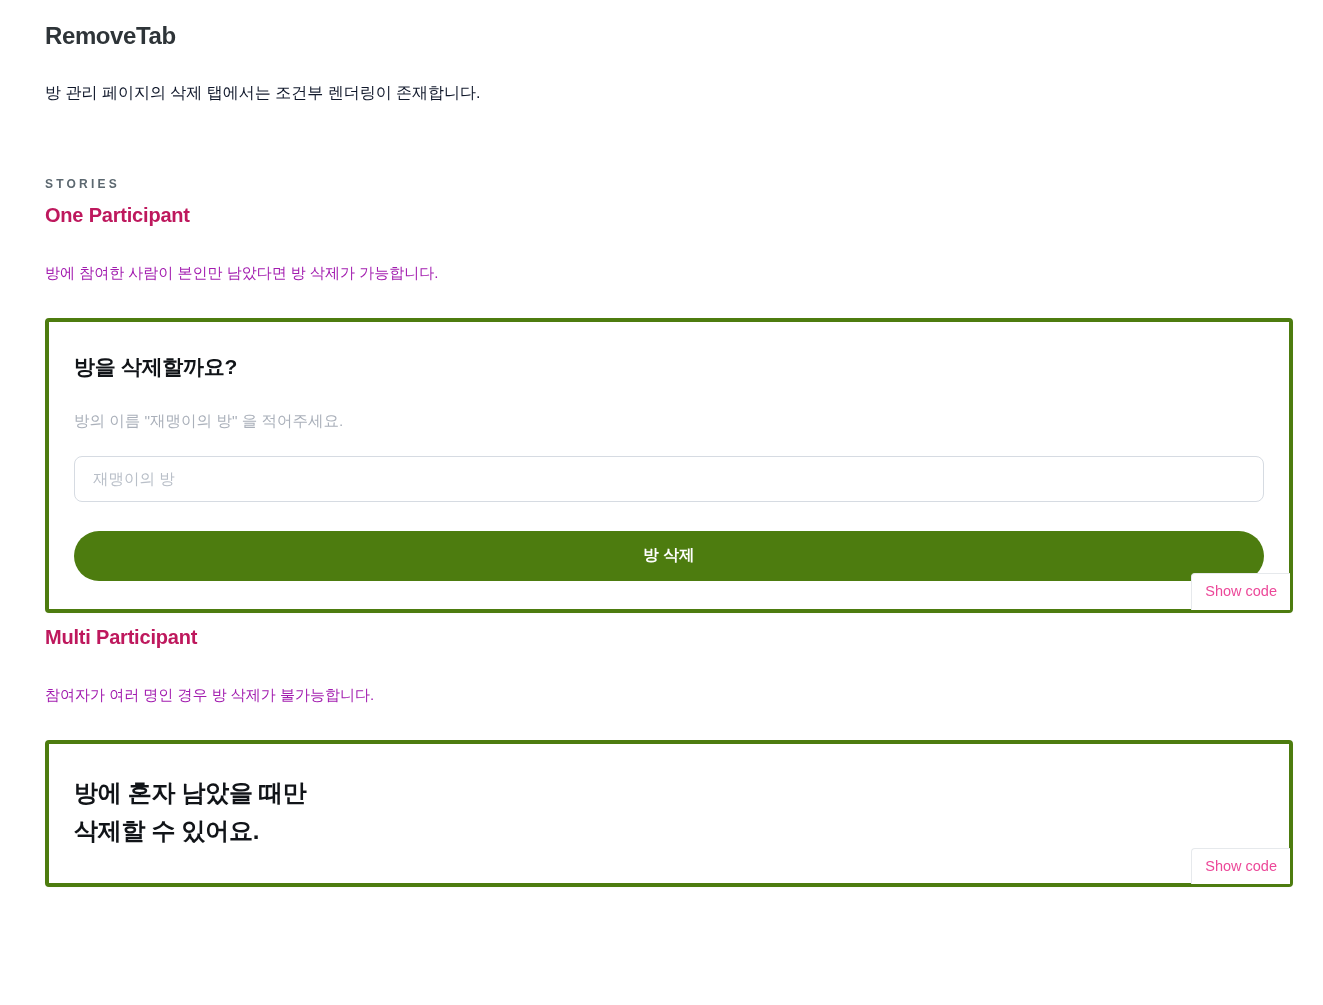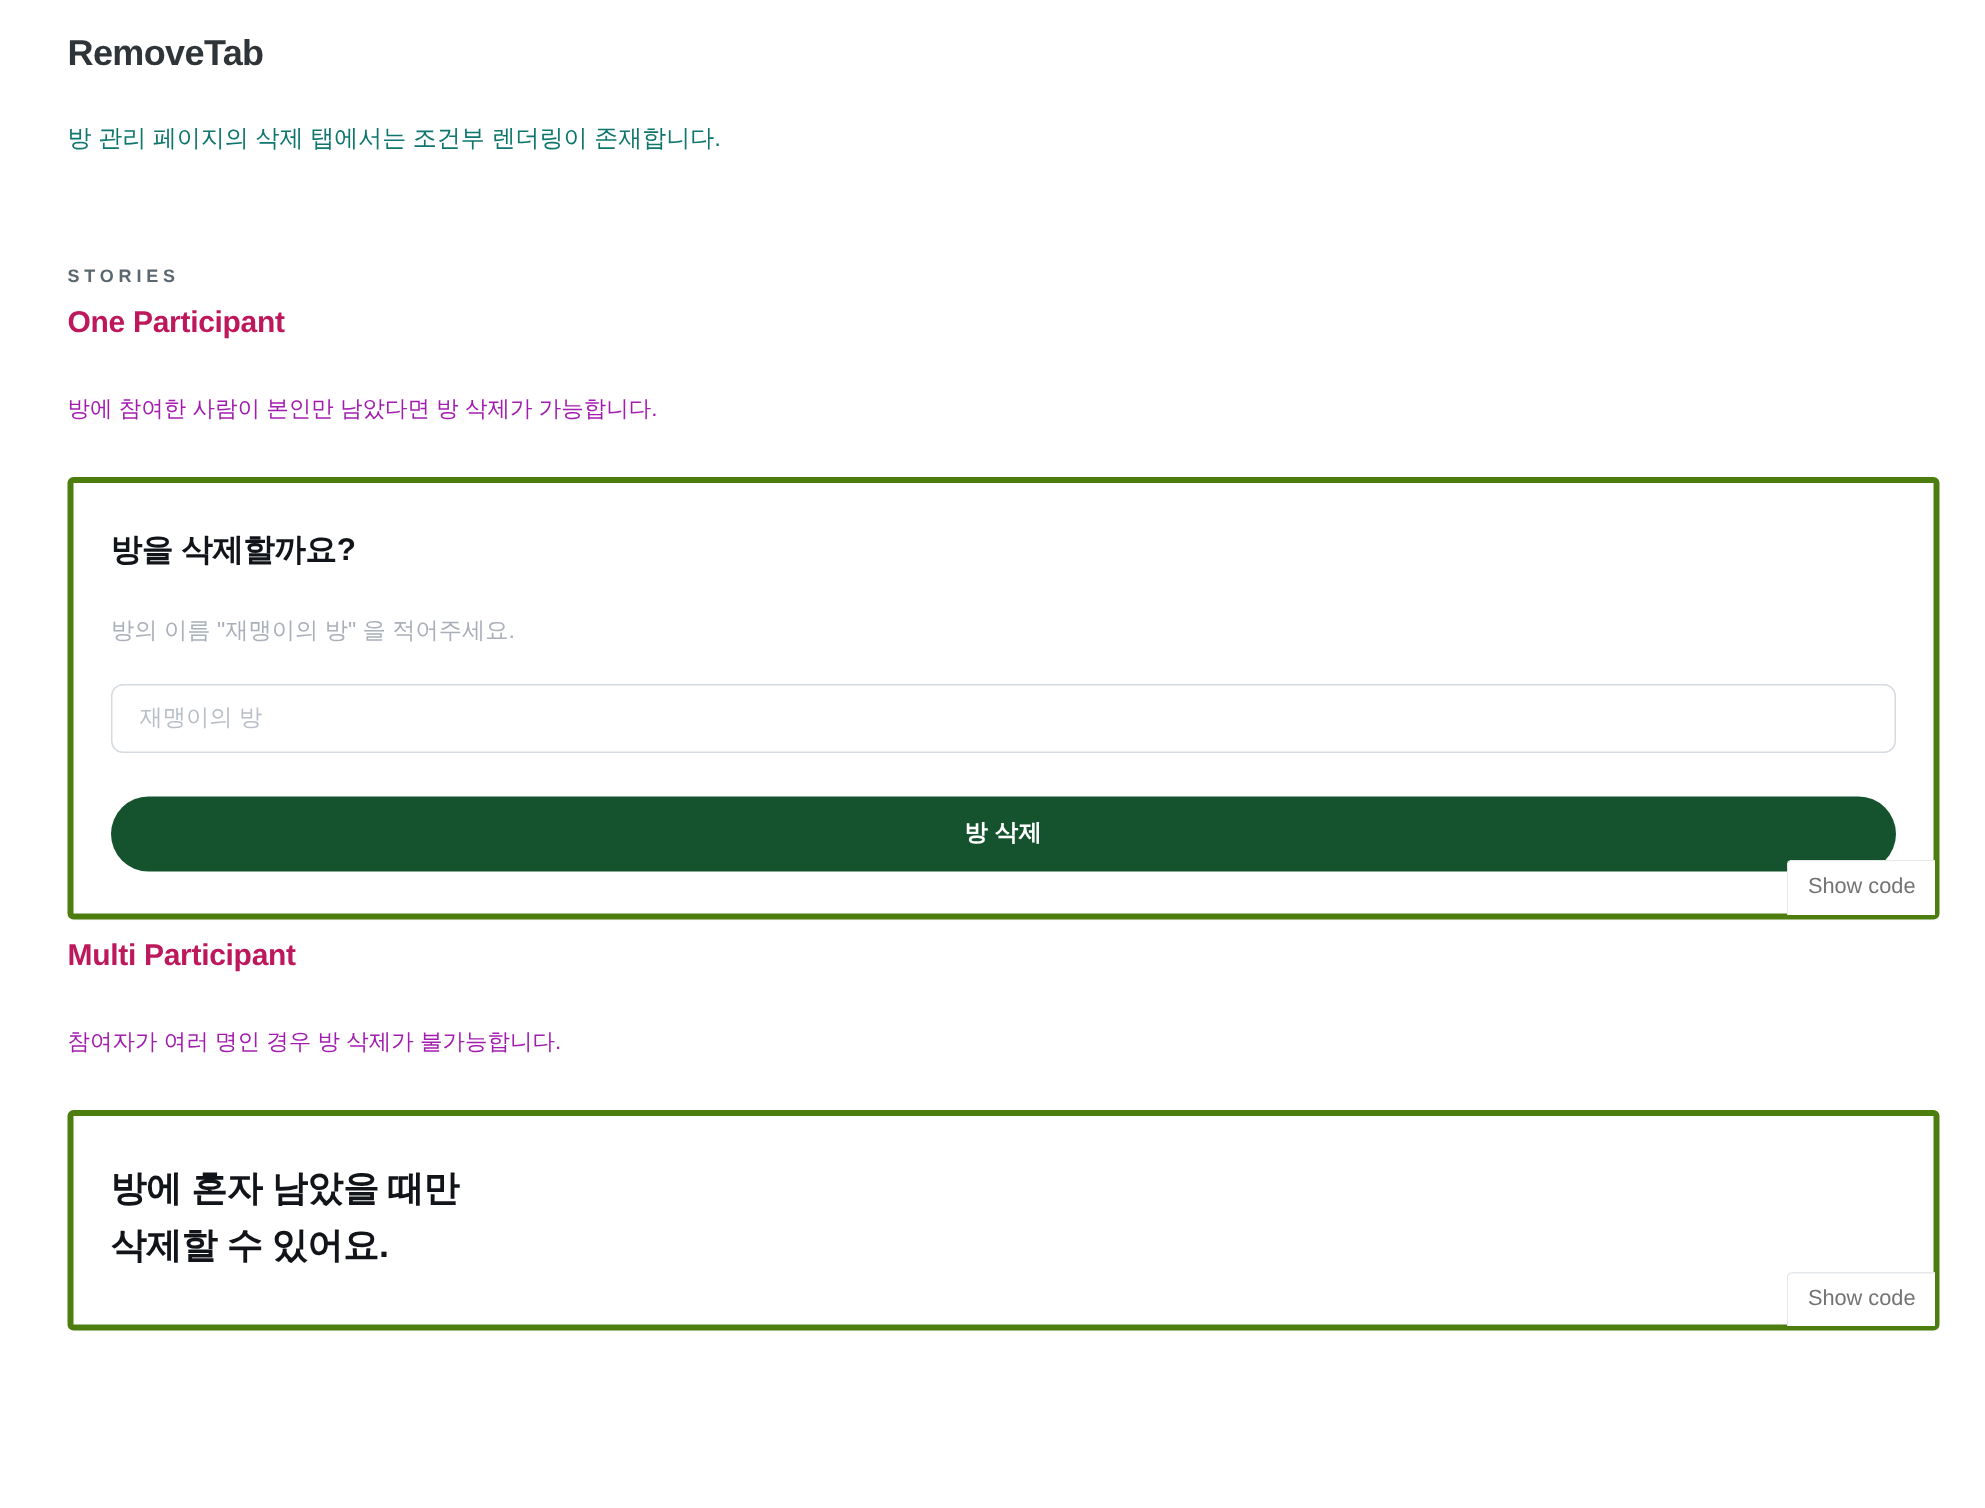--- a/index.html
+++ b/index.html
@@ -27,21 +27,21 @@
     font-size: 24px;
     font-weight: 700;
     line-height: 1;
     letter-spacing: -0.4px;
     color: #2e3438;
     margin: 24px 0 0 0;
   }
   .docs-subtitle {
     font-size: 16px;
     line-height: 1.6;
-    color: #0f766e;
+    color: #0f172a;
     margin: 32px 0 0 0;
     font-weight: 400;
   }
 
   
   .stories-label {
     font-size: 12px;
     font-weight: 700;
     letter-spacing: 3.2px;
     color: #5c6870;
@@ -79,21 +79,21 @@
 
   .show-code-btn {
     position: absolute;
     right: -1px;
     bottom: -1px;
     border: 1px solid #e6e9ec;
     border-right: none;
     border-bottom: none;
     border-radius: 4px 0 0 0;
     background: #ffffff;
-    color: #737373;
+    color: #ec4899;
     font-family: "Liberation Sans", "DejaVu Sans", sans-serif;
     font-size: 14.5px;
     line-height: 1;
     padding: 10px 13px 11px 13px;
     cursor: pointer;
   }
 
   
   .remove-tab { padding: 1px 0 0 0; }
 
@@ -128,21 +128,21 @@
   }
   .room-input::placeholder { color: #b9bfc8; }
 
   .delete-btn {
     display: block;
     width: 100%;
     height: 50px;
     margin-top: 29px;
     border: none;
     border-radius: 25px;
-    background: #14532d;
+    background: #4d7c0f;
     color: #ffffff;
     font-family: "Liberation Sans", "DejaVu Sans", sans-serif;
     font-size: 15.5px;
     font-weight: 700;
     cursor: pointer;
     letter-spacing: 0.2px;
   }
 
   
   .blocked-msg {

